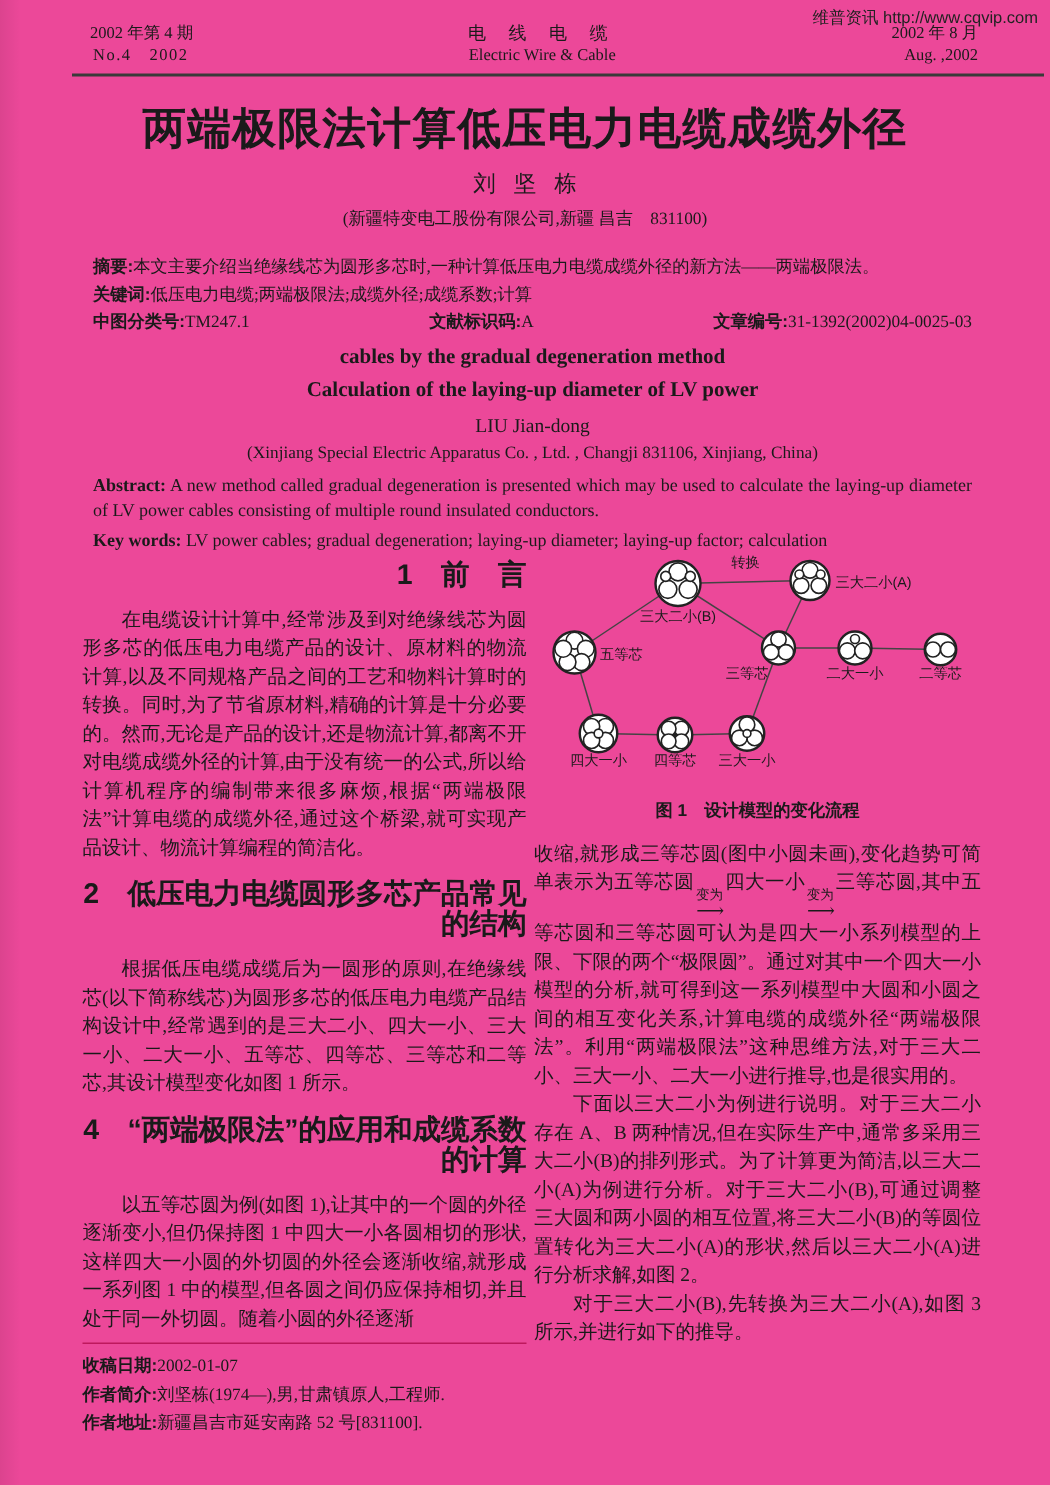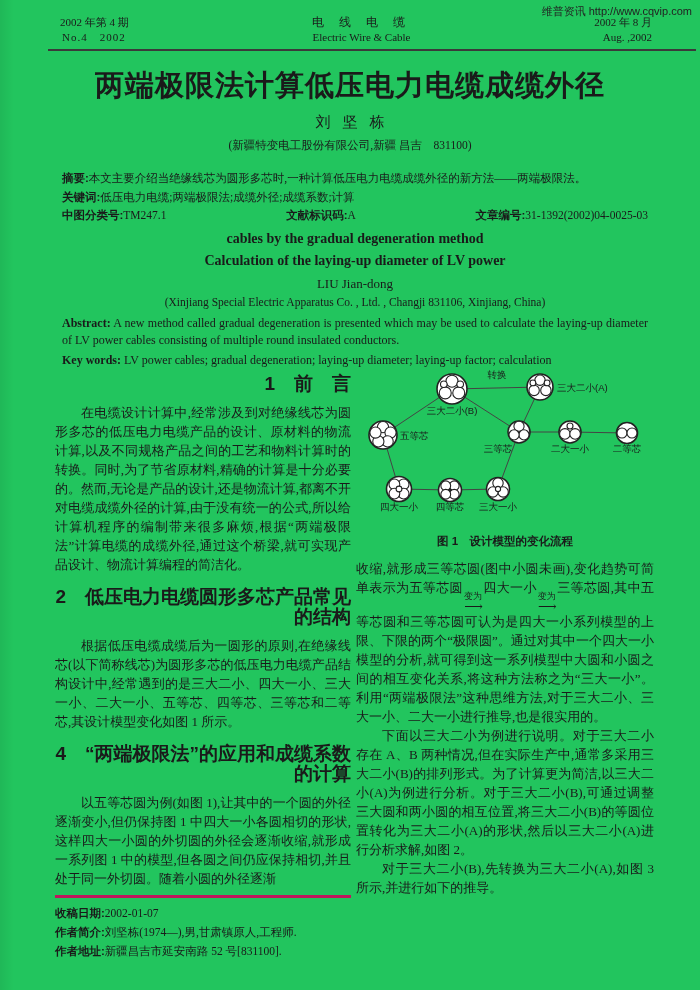--- a/index.html
+++ b/index.html
@@ -1,18 +1,18 @@
 <!DOCTYPE html>
 <html><head>
 <meta charset="utf-8">
 <style>
   html,body { margin:0; padding:0; }
   .page {
     position:relative; width:700px; height:990px;
-    background:#22c55e; color:#1a1a1a; overflow:hidden;
+    background:#ec4899; color:#1a1a1a; overflow:hidden;
     font-family:"Liberation Serif","DejaVu Serif",serif;
   }
   .page::before{
     content:""; position:absolute; left:0; top:0; bottom:0; width:14px;
     background:linear-gradient(to right, rgba(0,0,0,0.07), rgba(0,0,0,0));
     pointer-events:none;
   }
   .b { font-weight:bold; }
 
   .watermark {
@@ -64,21 +64,21 @@
   .col p { margin:0; text-indent:2em; }
   .col p.noindent { text-indent:0; }
   .sec-h {
     font-family:Liberation Sans, sans-serif;
     font-weight:bold; font-size:19px; line-height:20px;
     margin:0 0 9px; text-align:right;
   }
   .sec-h.mt { margin-top:13px; }
 
   .footnote {
-    margin-top:7px; border-top:3px solid #be185d; padding-top:6px;
+    margin-top:7px; border-top:1px solid #be185d; padding-top:6px;
     font-size:11.5px; line-height:19px; text-align:left;
   }
   .footnote .lbl { font-family:"Liberation Sans","DejaVu Sans",sans-serif; font-weight:bold; }
 
   .fig-wrap { width:298px; }
   .fig-svg text {
     font-size:9.5px; fill:#1a1a1a;
     font-family:"Liberation Sans","DejaVu Sans",sans-serif;
   }
   .fig-svg .edge { stroke:#444; stroke-width:1; }
@@ -269,18 +269,18 @@
       </svg>
       <div class="fig-caption">图 1　设计模型的变化流程</div>
     </div>
 
     <p class="noindent"><span>收缩,就形成三等芯圆(图中小圆未画),变化趋势可简单表示为五等芯圆</span><span class="arrow-unit">
           <span class="arrow-top">变为</span>
           <span class="arrow-glyph">⟶</span>
         </span><span>四大一小</span><span class="arrow-unit">
           <span class="arrow-top">变为</span>
           <span class="arrow-glyph">⟶</span>
-        </span><span>三等芯圆,其中五等芯圆和三等芯圆可认为是四大一小系列模型的上限、下限的两个“极限圆”。通过对其中一个四大一小模型的分析,就可得到这一系列模型中大圆和小圆之间的相互变化关系,将这种方法称之为“三大一小”。利用“两端极限法”这种思维方法,对于三大二小、三大一小、二大一小进行推导,也是很实用的。</span></p>
+        </span><span>三等芯圆,其中五等芯圆和三等芯圆可认为是四大一小系列模型的上限、下限的两个“极限圆”。通过对其中一个四大一小模型的分析,就可得到这一系列模型中大圆和小圆之间的相互变化关系,计算电缆的成缆外径“两端极限法”。利用“两端极限法”这种思维方法,对于三大二小、三大一小、二大一小进行推导,也是很实用的。</span></p>
     <p>下面以三大二小为例进行说明。对于三大二小存在 A、B 两种情况,但在实际生产中,通常多采用三大二小(B)的排列形式。为了计算更为简洁,以三大二小(A)为例进行分析。对于三大二小(B),可通过调整三大圆和两小圆的相互位置,将三大二小(B)的等圆位置转化为三大二小(A)的形状,然后以三大二小(A)进行分析求解,如图 2。</p>
     <p>对于三大二小(B),先转换为三大二小(A),如图 3 所示,并进行如下的推导。</p>
   </div>
 
 </div>
 
 </body></html>

